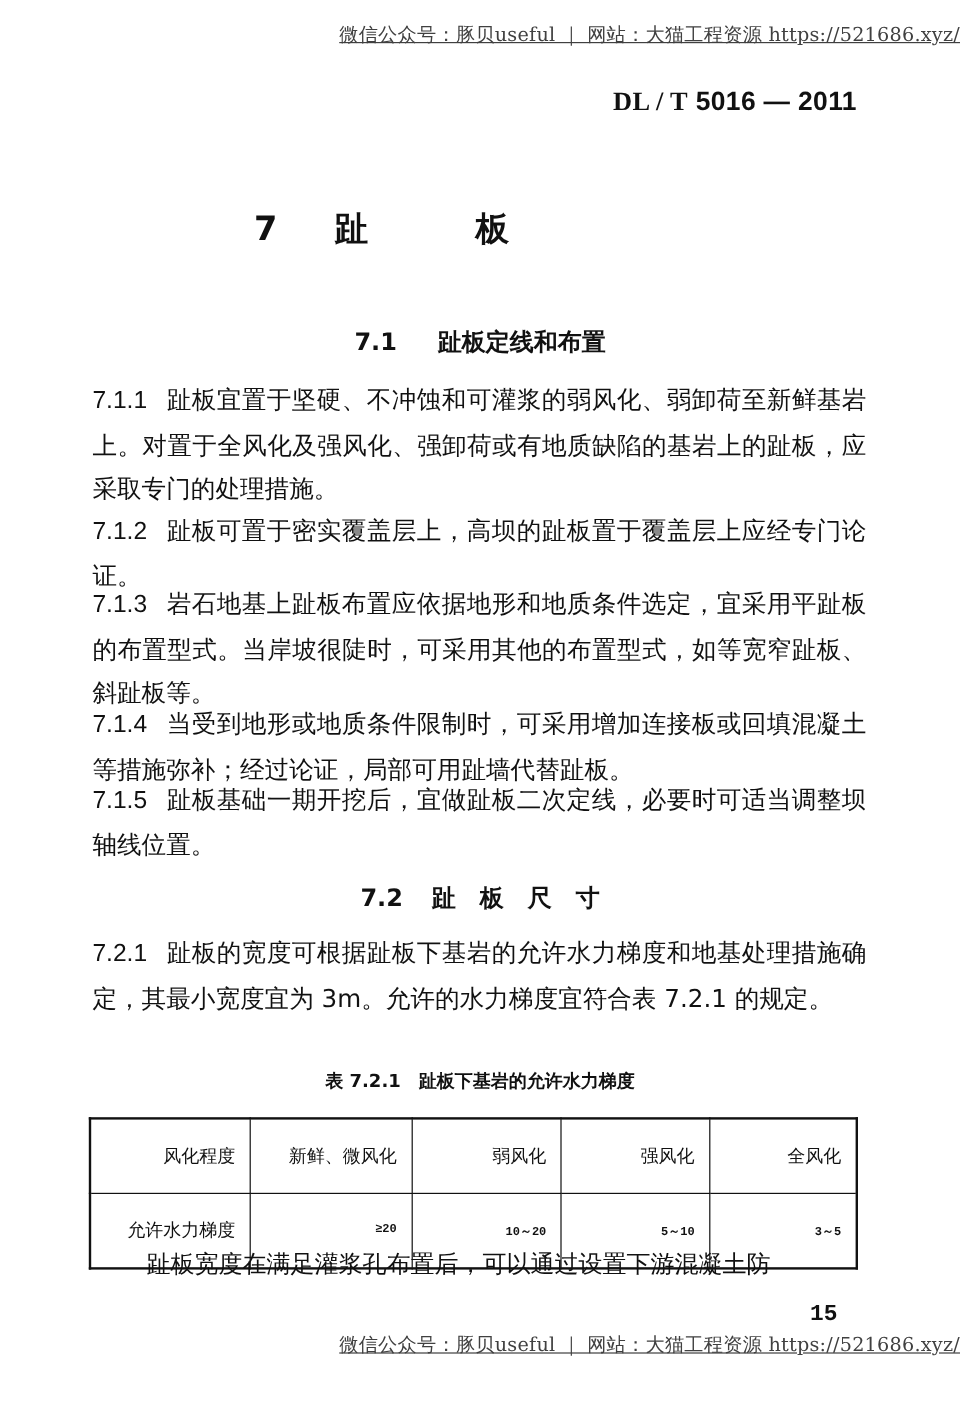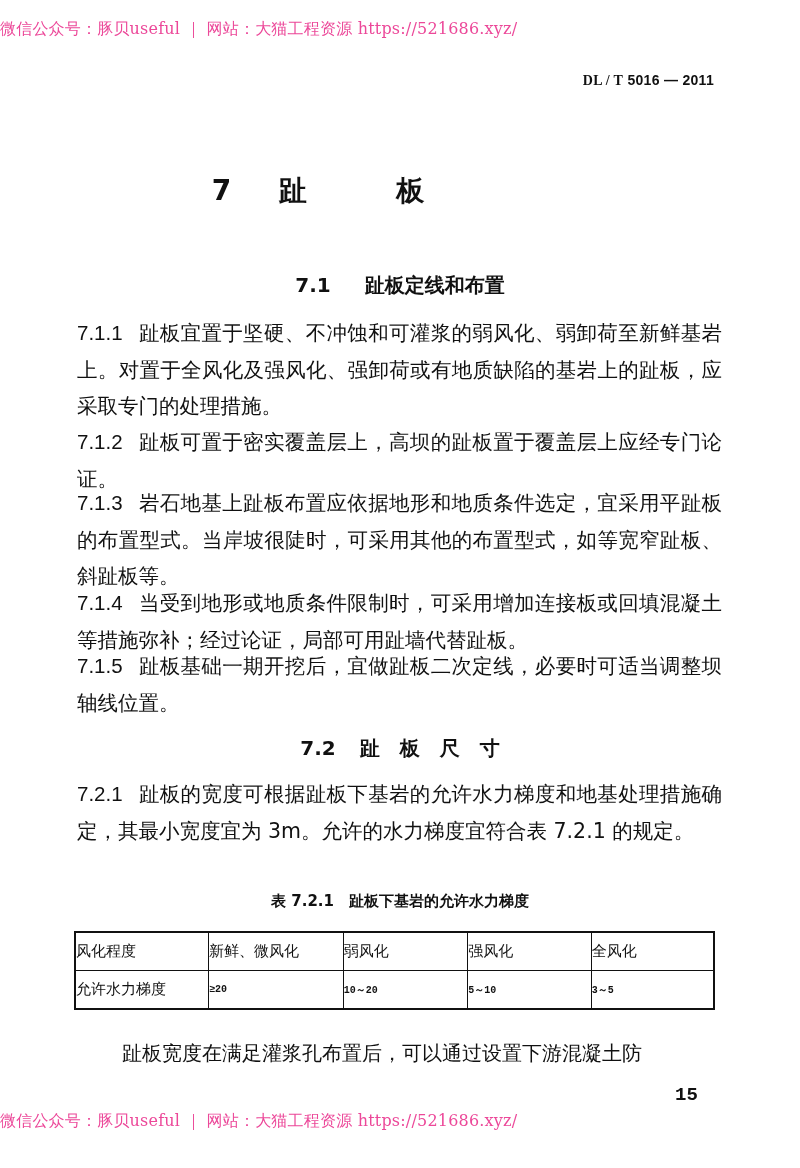--- a/index.html
+++ b/index.html
@@ -1,43 +1,43 @@
 <!DOCTYPE html>
 <html><head>
 <meta charset="utf-8">
 <style>
   html, body { margin:0; padding:0; background:#fff; }
   body { width:800px; height:1168px; position:relative; overflow:hidden; color:#111;
          font-family:"DejaVu Sans", sans-serif; }
-  .wm { position:absolute; left:0; width:800px; text-align:left; color:#ec4899;
-        font-family:"DejaVu Serif", serif; font-size:16px; letter-spacing:0.2px; }
+  .wm { position:absolute; left:0; width:800px; text-align:right; color:#404040;
+        font-family:"DejaVu Serif", serif; font-size:16px; letter-spacing:0.2px;text-decoration:underline; }
   .wm-top { top:19px; }
   .wm-bot { top:1111px; }
   .std { position:absolute; right:86px; top:72px; font-family:"Liberation Sans", sans-serif;
-         font-weight:bold; font-size:14px; letter-spacing:0.3px; }
+         font-weight:bold; font-size:22px; letter-spacing:0.3px; }
   .std .dl { font-family:"Liberation Serif", serif; font-weight:bold; }
   .chapter { position:absolute; left:0; width:636px; top:172px; text-align:center;
              font-size:28px; font-weight:bold; }
   .chapter span { display:inline-block; }
   .sec { position:absolute; left:0; width:800px; text-align:center; font-size:20px; font-weight:bold; }
   .sec-71 { top:272px; }
   .sec-72 { top:735px; }
   .para { position:absolute; left:77px; width:645px; font-size:20.5px; line-height:36.5px;
           text-align:justify; text-align-last:left; }
   .para .num { font-family:"Liberation Sans", sans-serif; margin-right:16px; }
   .p711 { top:315px; }
   .p712 { top:424px; }
   .p713 { top:485px; }
   .p714 { top:585px; }
   .p715 { top:648px; }
   .p721 { top:776px; }
   .tcap { position:absolute; left:0; width:800px; top:892px; text-align:center; font-size:15px; font-weight:bold; }
   table.grad { position:absolute; left:74px; top:931px; width:641px; border-collapse:collapse;
                font-size:15px; }
-  table.grad td { border:1.5px solid #111; height:37px; text-align:left; padding:0; }
+  table.grad td { border:1.5px solid #111; height:37px; text-align:right; padding:12px; }
   table.grad { border:2.5px solid #111; }
   table.grad td.val { font-family:Liberation Mono, monospace; font-weight:bold; font-size:10px; }
   .p-last { position:absolute; left:122px; top:1040px; font-size:20px; }
   .pageno { position:absolute; left:675px; top:1084px; font-family:Liberation Mono, monospace;
             font-weight:bold; font-size:19px; }
 </style>
 </head>
 <body>
 
 <div class="wm wm-top">微信公众号：豚贝useful ｜ 网站：大猫工程资源 https://521686.xyz/</div>

